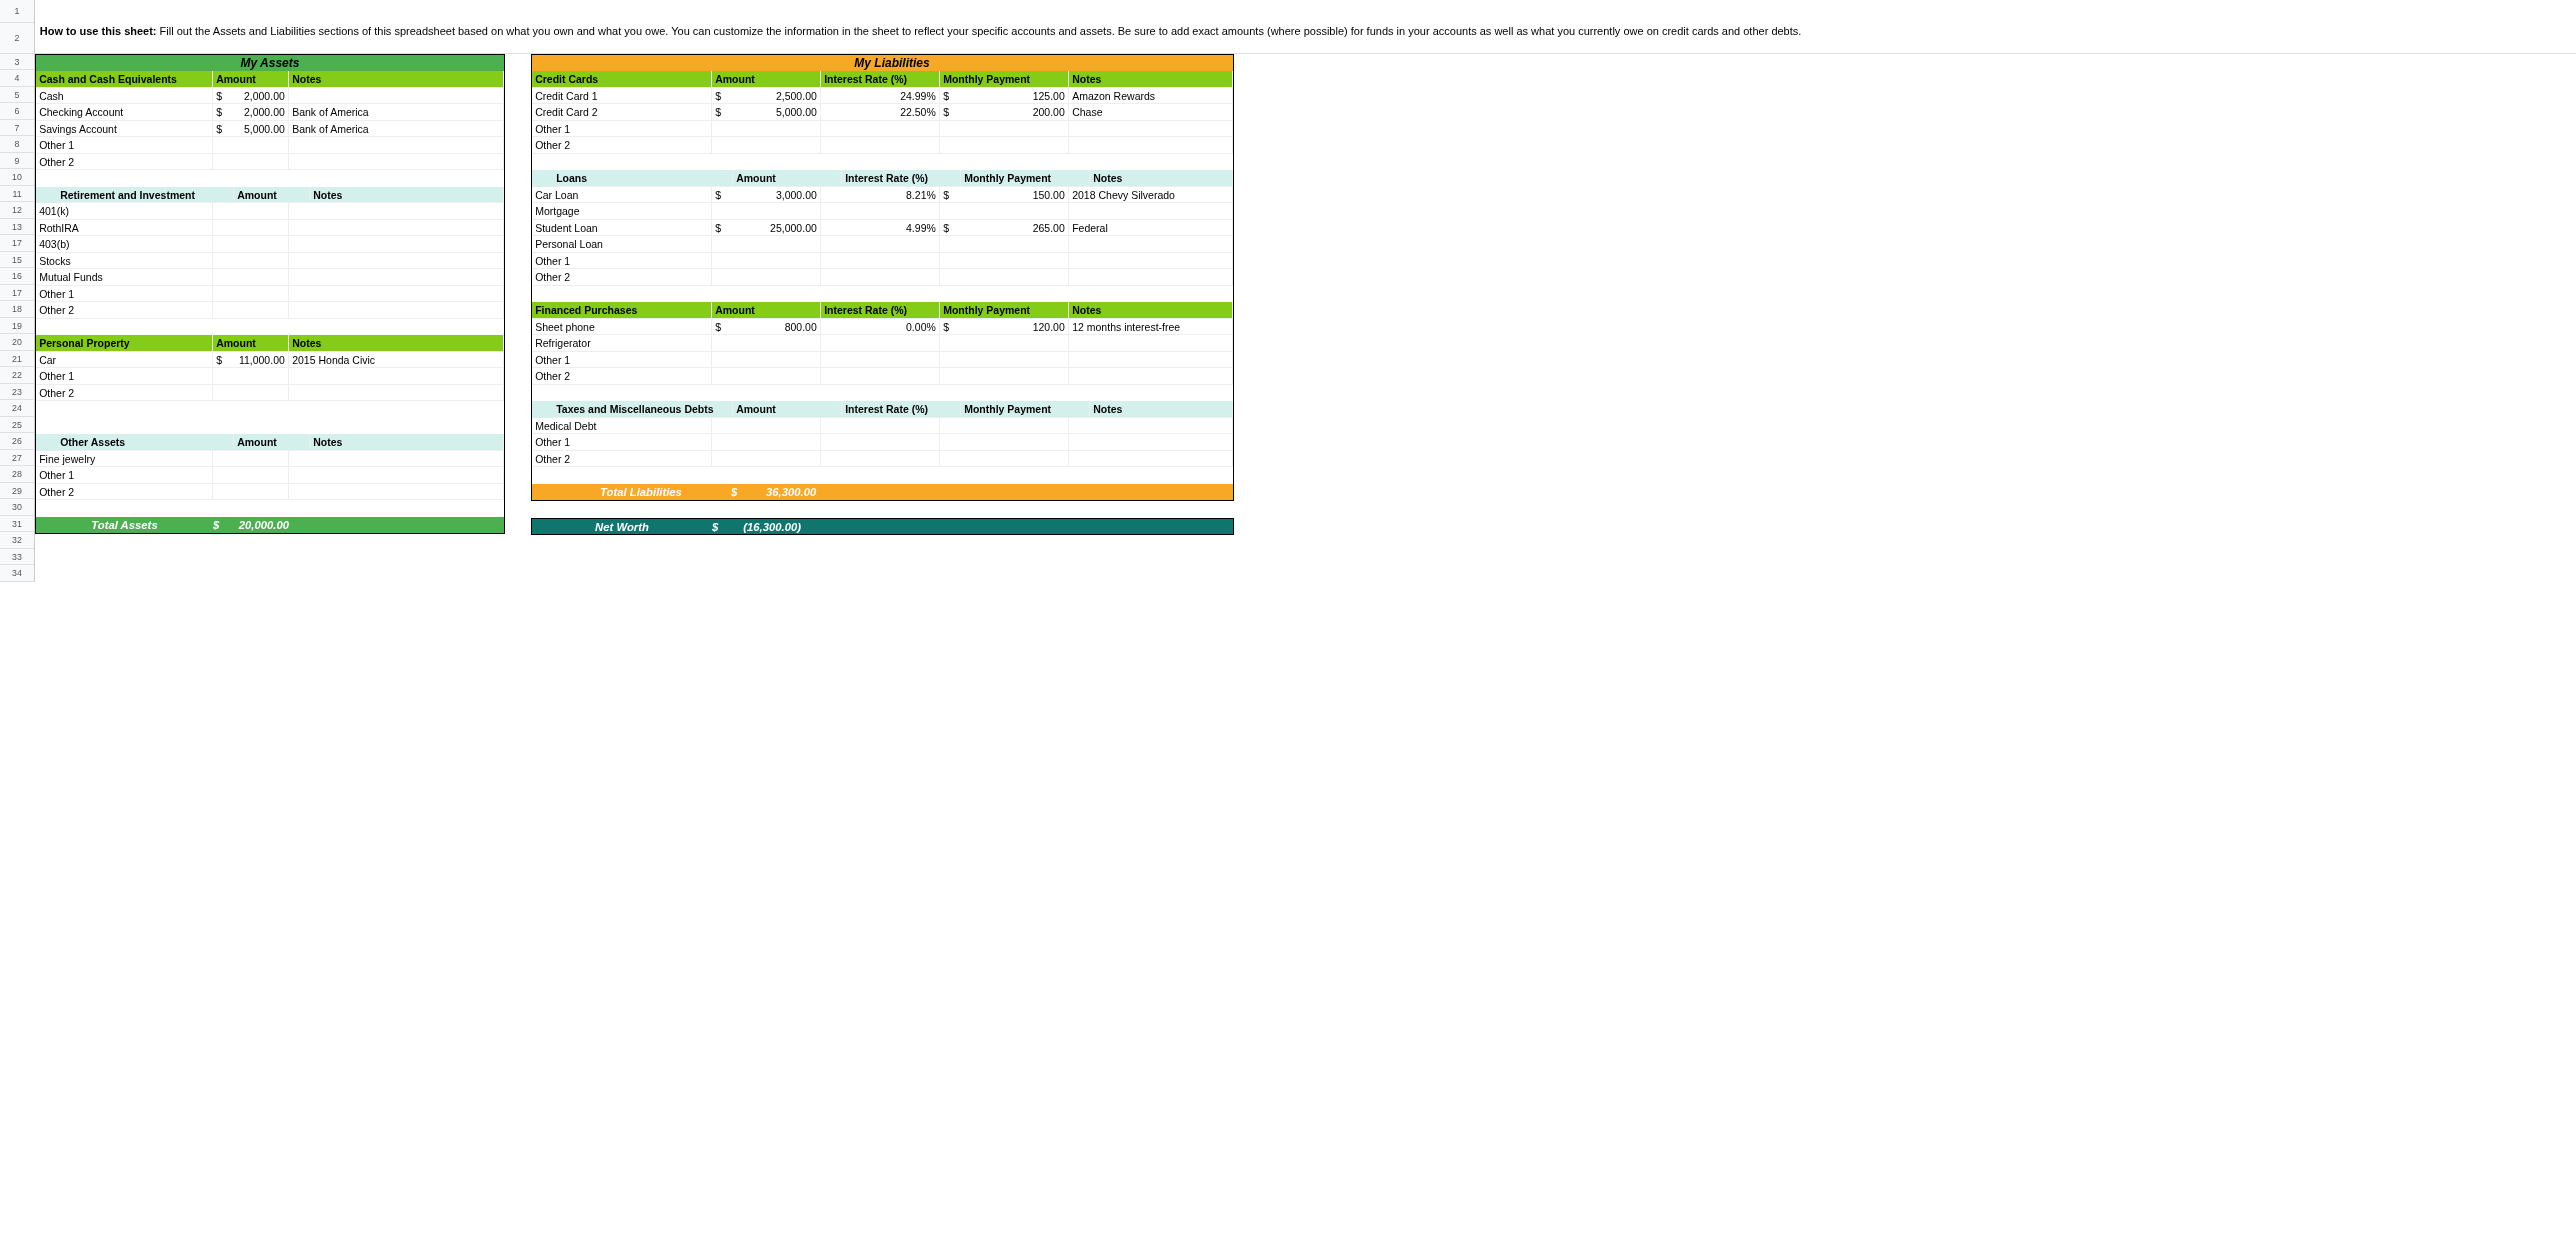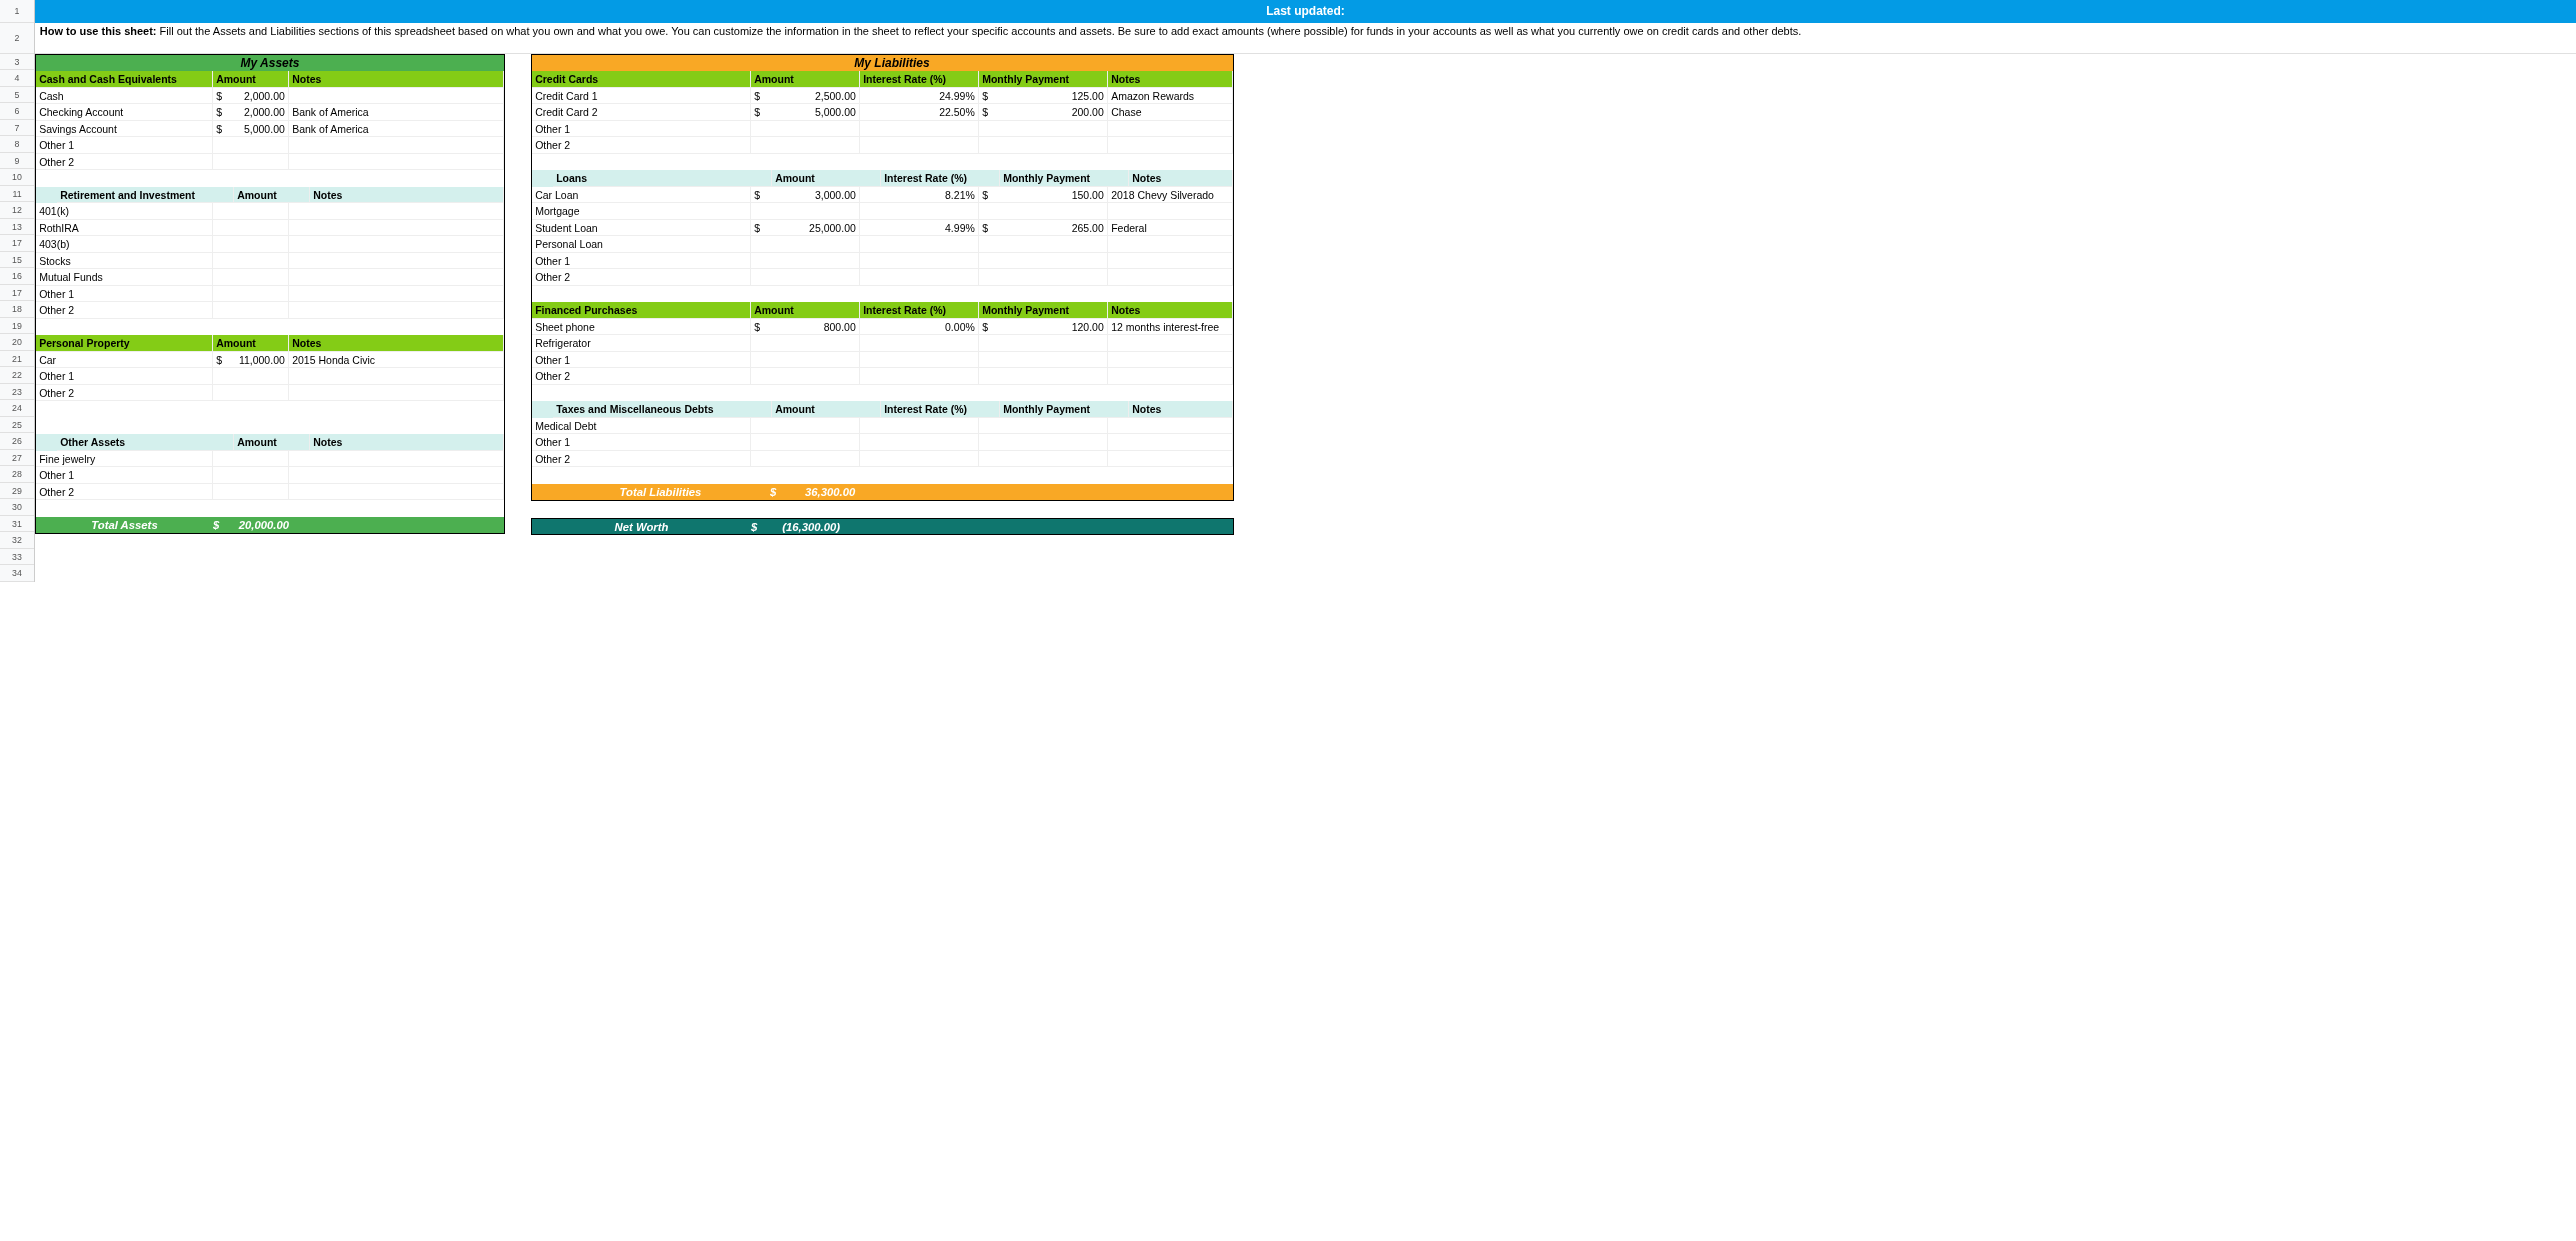--- a/index.html
+++ b/index.html
@@ -24,21 +24,21 @@
 .border-box { border: 1.6px solid #000; }
 .subhead { background: #84cc16; font-weight: bold; height: 16.5px; line-height: 16.5px; }
 .subhead.lt { background: #d4f0ed; padding-left: 21px; }
 .row { display: flex; height: 16.5px; line-height: 16.5px; }
 .row > div { border-right: 0.8px solid #eee; border-bottom: 0.8px solid #eee; padding: 0 3.2px; white-space: nowrap; overflow: hidden; }
 .a-name { width: 177px; }
 .a-amt { width: 76px; display: flex; }
 .a-amt .cur { width: 11.3px; text-align: left; }
 .a-amt .val { flex: 1; text-align: right; }
 .a-notes { flex: 1; }
-.l-name { width: 219px; }
+.l-name { width: 180px; }
 .l-amt { width: 109px; display: flex; }
 .l-amt .cur { width: 11.3px; }
 .l-amt .val { flex: 1; text-align: right; }
 .l-rate { width: 119px; text-align: right; }
 .l-pay { width: 129px; display: flex; }
 .l-pay .cur { width: 11.3px; }
 .l-pay .val { flex: 1; text-align: right; }
 .l-notes { flex: 1; }
 .total-row { font-weight: bold; font-style: italic; color: #fff; height: 16.5px; line-height: 16.5px; display: flex; font-size: 11.3px; }
 .total-row .lbl { text-align: center; }
@@ -82,21 +82,20 @@
     <div class="row-header">29</div>
     <div class="row-header">30</div>
     <div class="row-header">31</div>
     <div class="row-header">32</div>
     <div class="row-header">33</div>
     <div class="row-header">34</div>
   </div>
 
   <div class="content">
     <div class="title-row">
-      <div class="title-updated">Last updated:</div>
     </div>
     <div class="intro">
       <b>How to use this sheet:</b><span> Fill out the Assets and Liabilities sections of this spreadsheet based on what you own and what you owe. You can customize the information in the sheet to reflect your specific accounts and assets. Be sure to add exact amounts (where possible) for funds in your accounts as well as what you currently owe on credit cards and other debts.</span>
     </div>
 
     <div class="grid-area">
 
       <div class="assets-col">
         <div class="border-box">
           <div class="section-title green-bg">My Assets</div>

